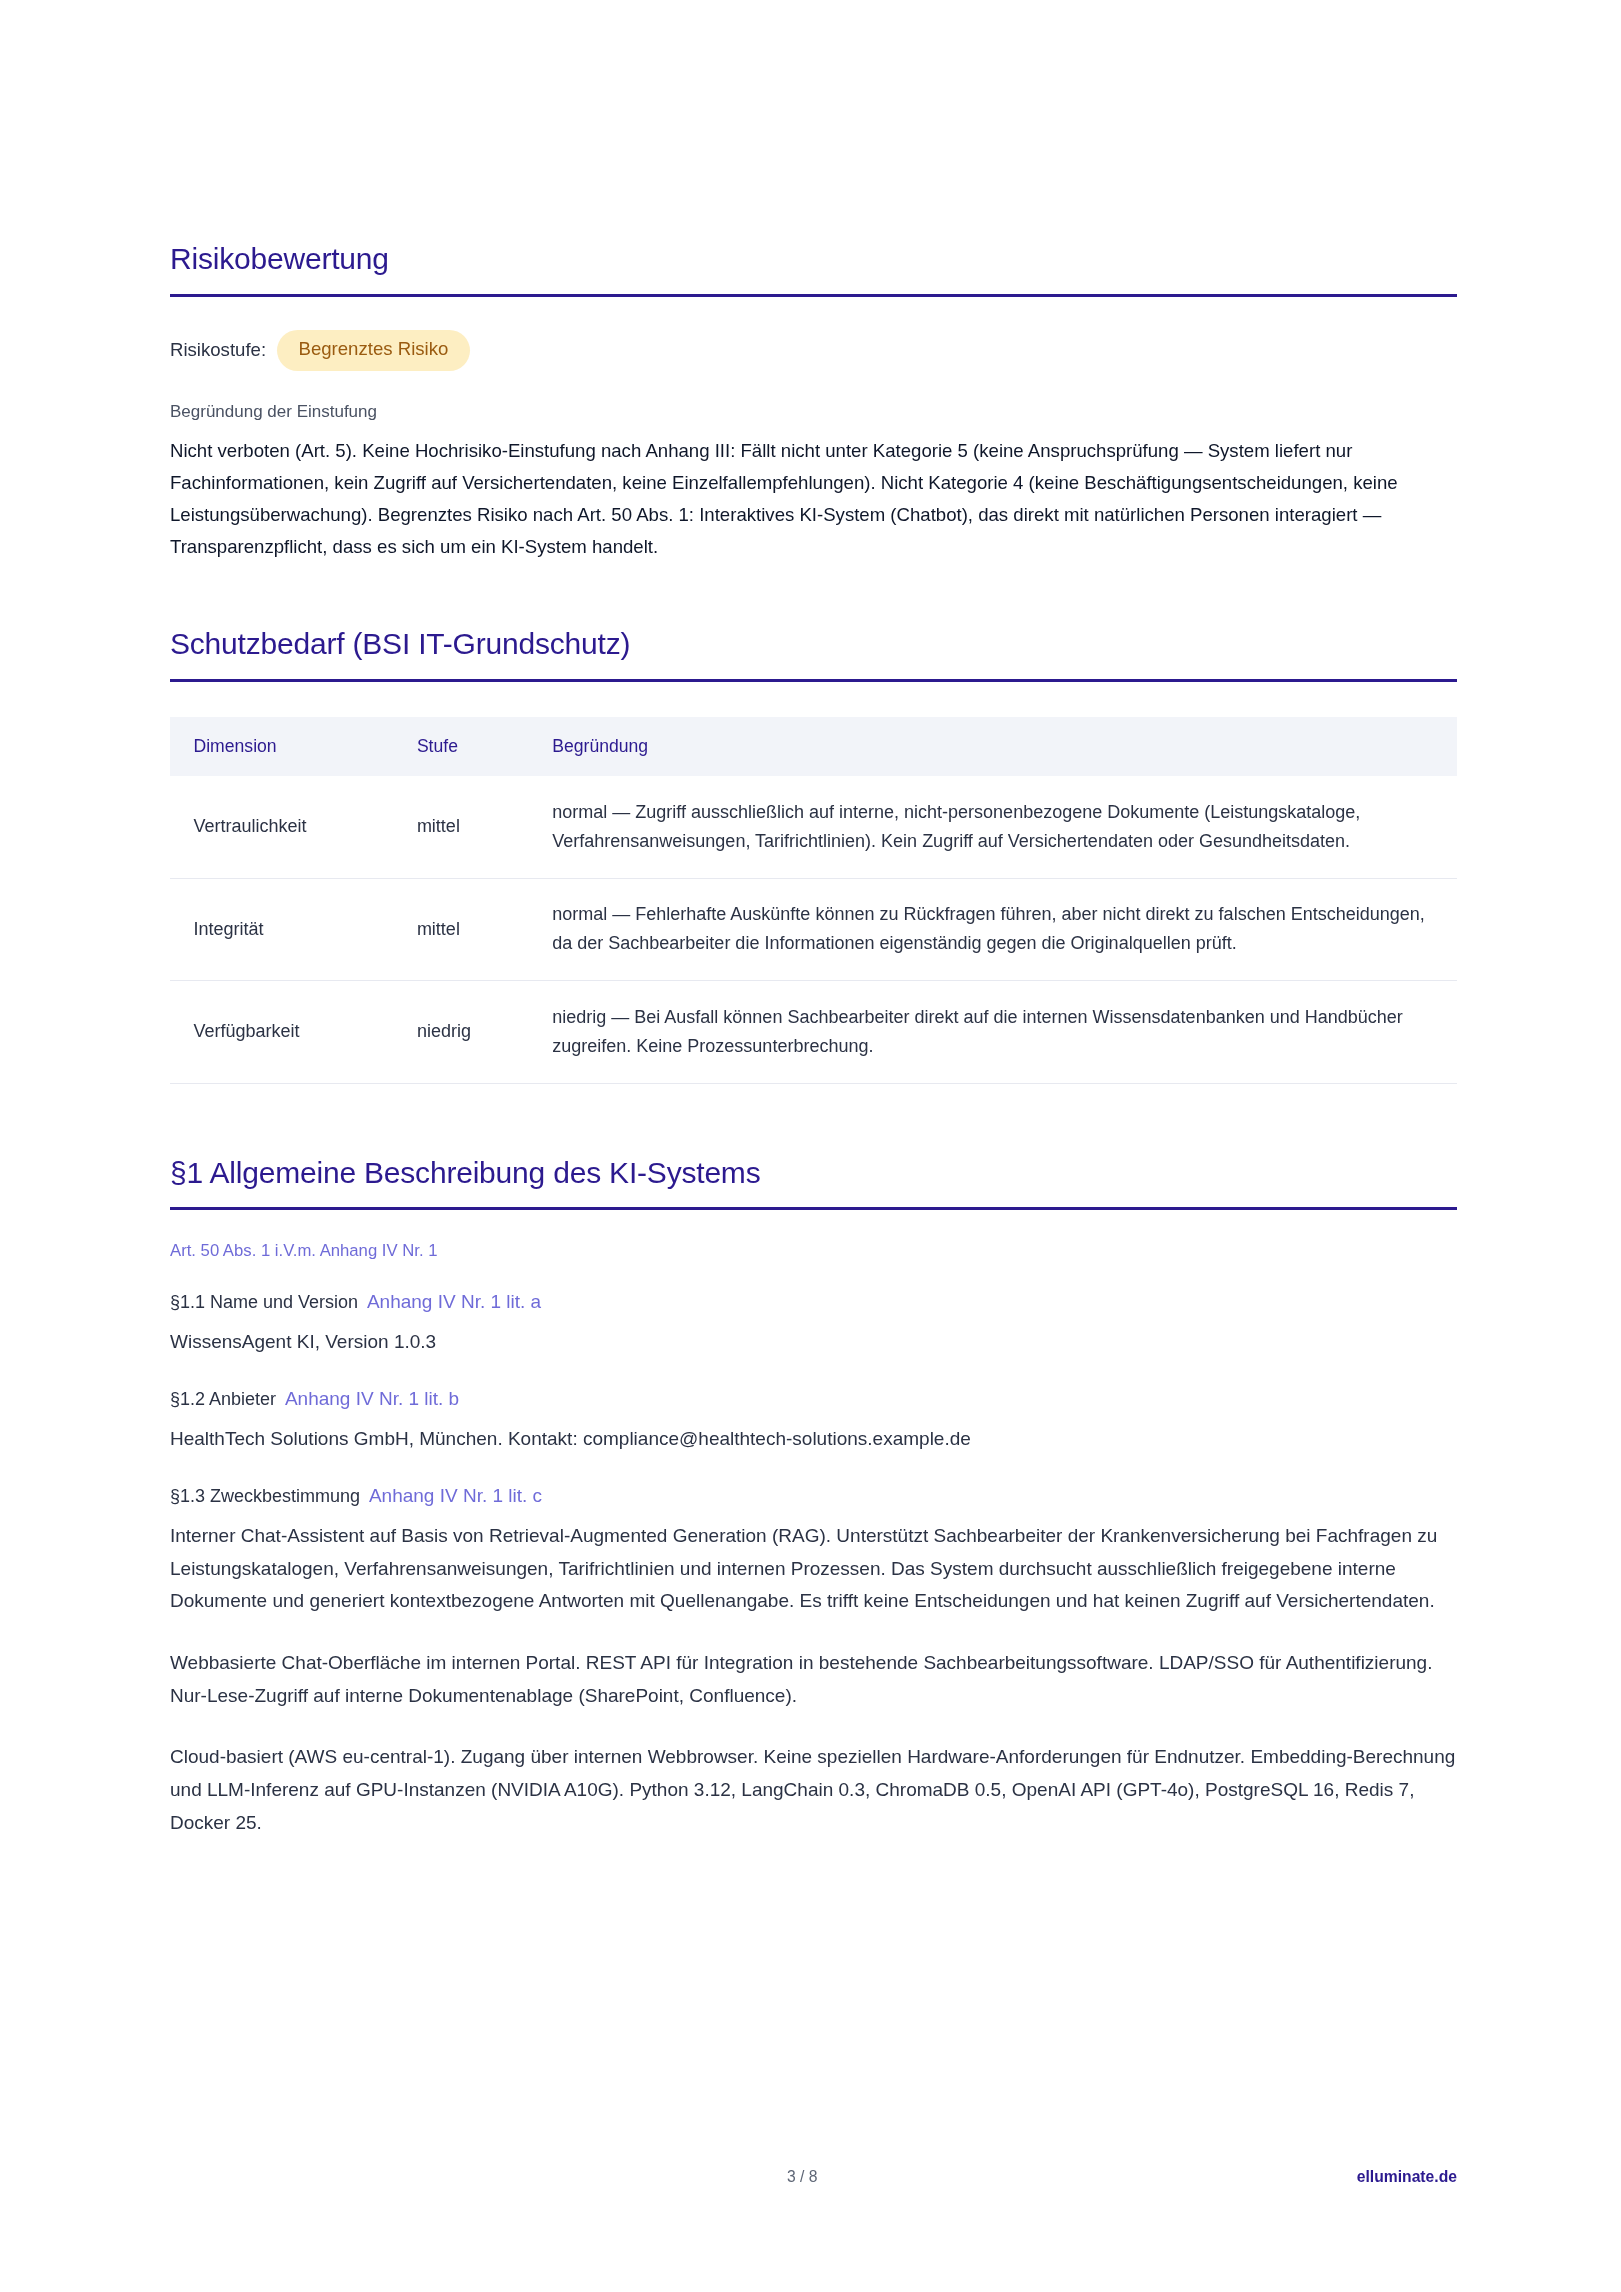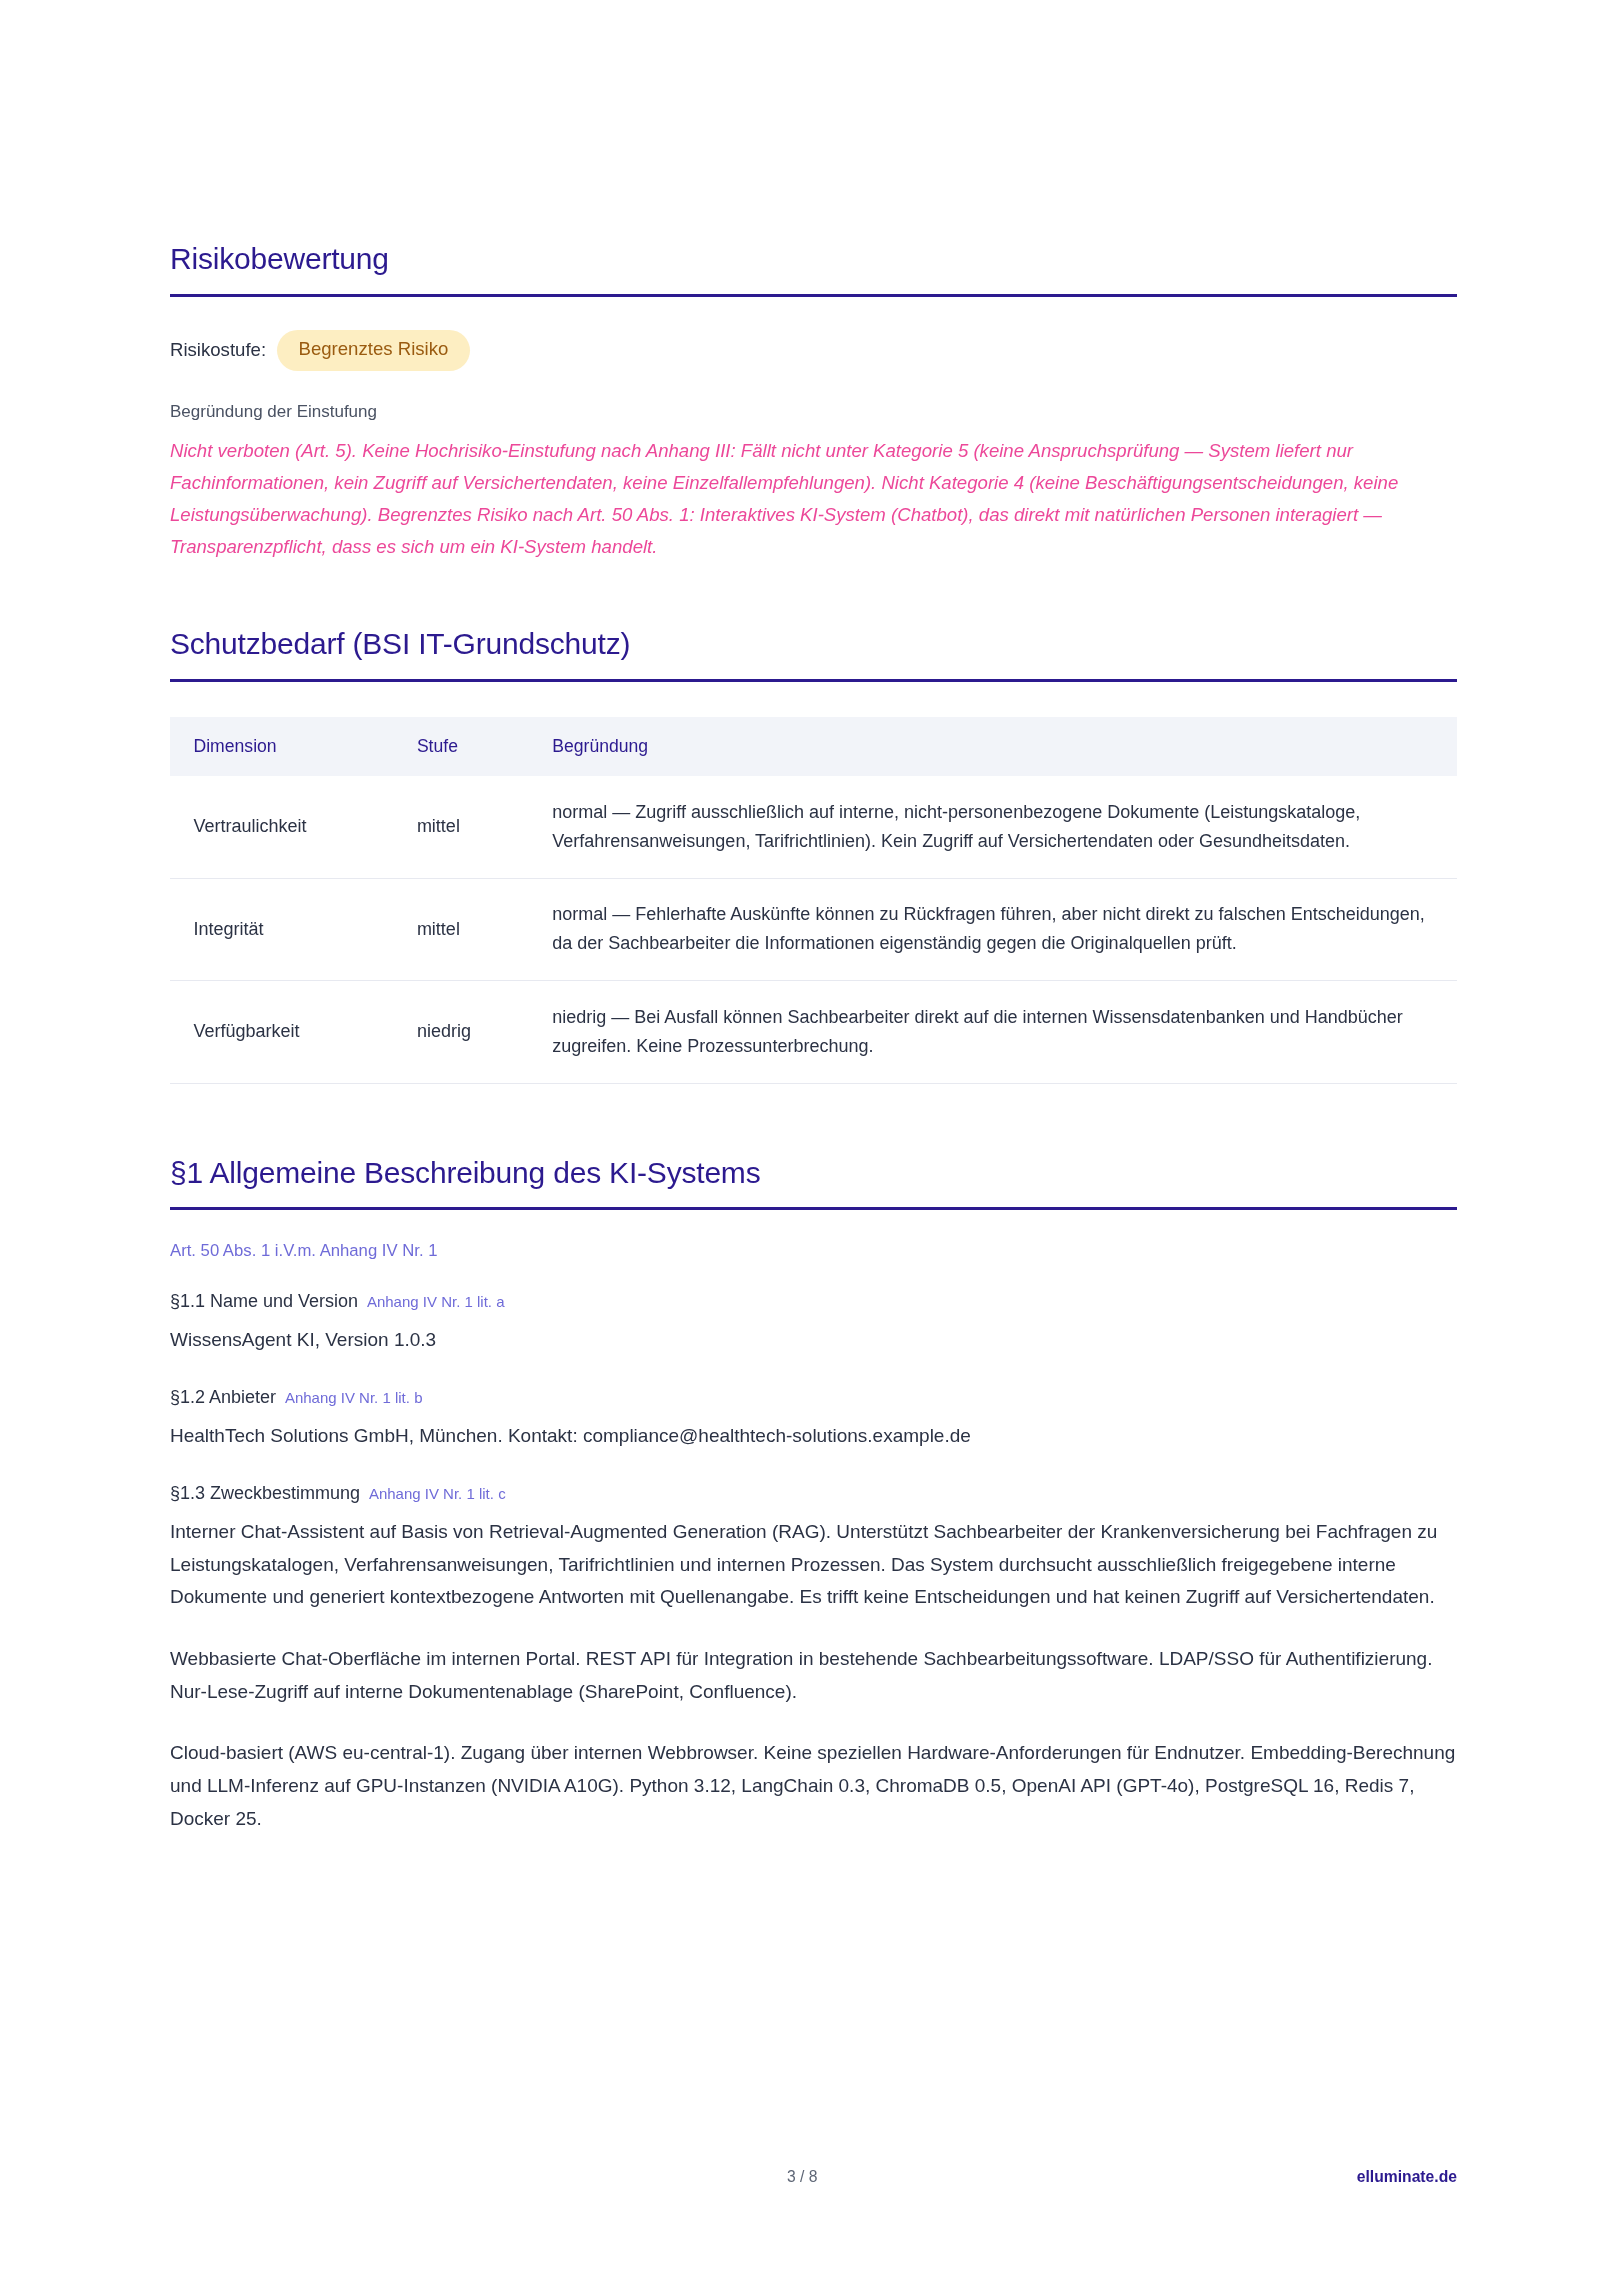--- a/index.html
+++ b/index.html
@@ -75,24 +75,23 @@
 
   .sub-label {
     font-size: 17px;
     color: #4a5263;
     margin-top: 31px;
   }
 
   p.body {
     font-size: 18.6px;
     line-height: 1.72;
-    color: #ec4899;
+    color: #0f172a;
     margin: 13.7px 0 0 0;
     max-width: 1287px;
-    font-style: italic;
   }
 
   
   .table-wrap {
     margin-top: 35px;
     width: 100%;
   }
   table.bsi {
     border-collapse: collapse;
     width: 100%;
@@ -134,21 +133,21 @@
 
   .field {
     margin-top: 29px;
   }
   .field-head {
     font-size: 18px;
     color: #2b3244;
     line-height: 1.3;
   }
   .field-head .ref {
-    font-size: 15px;
+    font-size: 19px;
     color: #6f6bd8;
     margin-left: 8.8px;
   }
   .field-body {
     font-size: 19px;
     line-height: 1.72;
     color: #2b3244;
     margin-top: 10.8px;
   }
 

